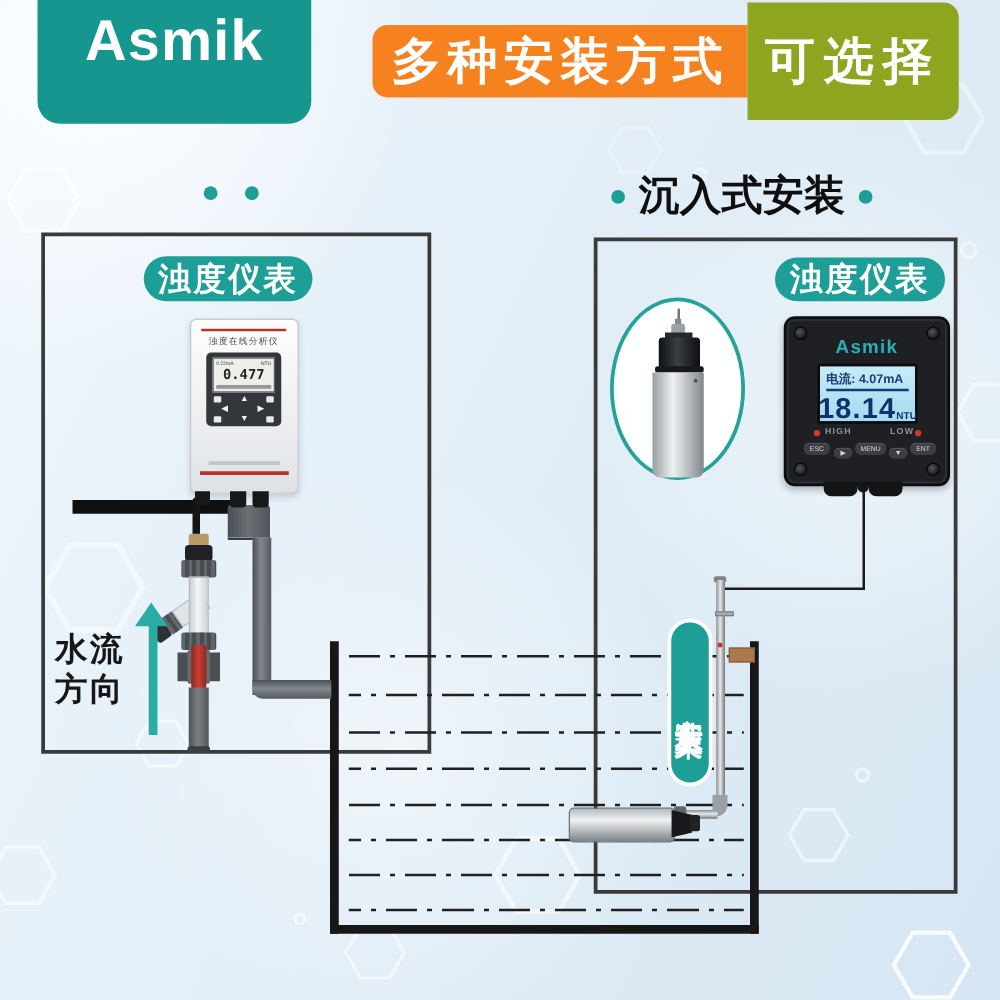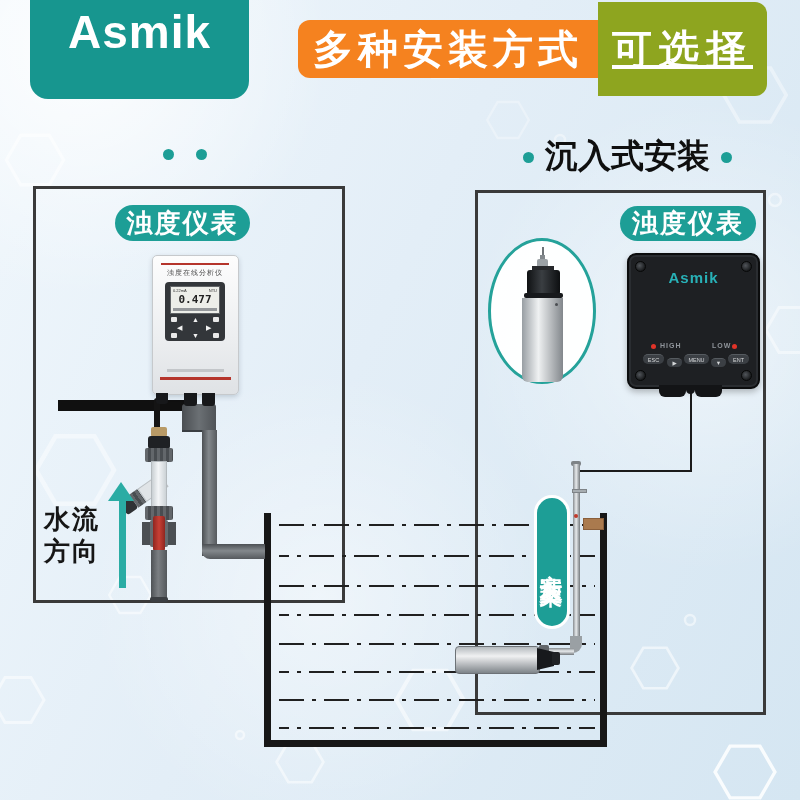--- a/index.html
+++ b/index.html
@@ -14,29 +14,29 @@
   svg.bgpattern{position:absolute;left:0;top:0;z-index:0;}
 
   
   .logo{left:30px;top:0;width:219px;height:99px;background:#17968f;border-radius:0 0 18px 18px;
         z-index:9;text-align:center;color:#fff;}
   .logo-title{font-size:46px;font-weight:800;letter-spacing:1px;padding-top:8px;line-height:48px;}
   .logo-sub{font-size:29px;font-weight:700;letter-spacing:8px;line-height:34px;text-indent:8px;}
   .banner{left:298px;top:20px;height:58px;display:flex;z-index:9;align-items:center;}
   .banner .seg{color:#fff;font-weight:800;font-size:40px;line-height:58px;white-space:nowrap;}
   .banner .seg1{background:#f5821f;border-radius:12px 0 0 12px;padding:0 15px;letter-spacing:5px;}
-  .banner .seg2{background:#8ea51f;border-radius:0 12px 12px 0;padding:18px 14px;letter-spacing:7px;text-decoration:underline;}
+  .banner .seg2{background:#8ea51f;border-radius:0 12px 12px 0;padding:18px 14px;letter-spacing:7px;}
 
   
   .heading{top:134px;height:42px;text-align:center;font-size:33px;font-weight:800;color:#0f0f0f;
            white-space:nowrap;z-index:2;}
   .heading .dot{display:inline-block;width:11px;height:11px;border-radius:50%;background:#1d9e96;
                 margin:0 11px;transform:translateY(-4px);}
   .heading-l{left:40px;width:290px;}
-  .heading-r{left:480px;width:295px;}
+  .heading-r{left:446px;width:295px;}
 
   
   .obox{border:3px solid #3a3a3a;z-index:2;}
   .obox-l{left:33px;top:186px;width:306px;height:411px;}
   .obox-r{left:475px;top:190px;width:285px;height:519px;}
 
   
   .tankwall{background:#171717;z-index:3;}
   .water{left:279px;width:316px;height:2px;z-index:3;
     background:repeating-linear-gradient(90deg,#202020 0 25px,transparent 25px 33px,#202020 33px 37px,transparent 37px 45px);}
@@ -254,20 +254,27 @@
     <div class="probe-part" style="left:31px;top:57px;width:41px;height:84px;background:linear-gradient(90deg,#989ea3,#eff1f2 40%,#82878c);border-radius:0 0 6px 6px;"></div>
     <div class="probe-part" style="left:64px;top:62px;width:3px;height:3px;background:#4a4e52;border-radius:50%;"></div>
   </div>
 
   <div class="abs controller">
     <div class="screw" style="left:6px;top:6px;"></div>
     <div class="screw" style="left:112px;top:6px;"></div>
     <div class="screw" style="left:6px;top:115px;"></div>
     <div class="screw" style="left:112px;top:115px;"></div>
     <div class="ctl-brand">Asmik</div>
+    <div class="ctl-lcd">
+      <div class="ctl-line1">电流: 4.07mA</div>
+      <div class="ctl-valrow">
+        <span class="ctl-val">18.14</span>
+        <span class="ctl-unit">NTU</span>
+      </div>
+    </div>
     <div class="led" style="left:22px;top:89px;"></div>
     <div class="ctl-stat" style="left:31px;top:87px;">HIGH</div>
     <div class="ctl-stat" style="left:83px;top:87px;">LOW</div>
     <div class="led" style="left:103px;top:89px;"></div>
     <div class="ctl-btn" style="left:14px;top:99px;width:21px;height:10px;line-height:10px;">ESC</div>
     <div class="ctl-btn" style="left:38px;top:103px;width:15px;height:9px;line-height:9px;">▶</div>
     <div class="ctl-btn" style="left:55px;top:99px;width:25px;height:10px;line-height:10px;">MENU</div>
     <div class="ctl-btn" style="left:82px;top:103px;width:15px;height:9px;line-height:9px;">▼</div>
     <div class="ctl-btn" style="left:99px;top:99px;width:21px;height:10px;line-height:10px;">ENT</div>
     <div class="gland" style="left:30px;top:130px;width:27px;height:12px;"></div>

